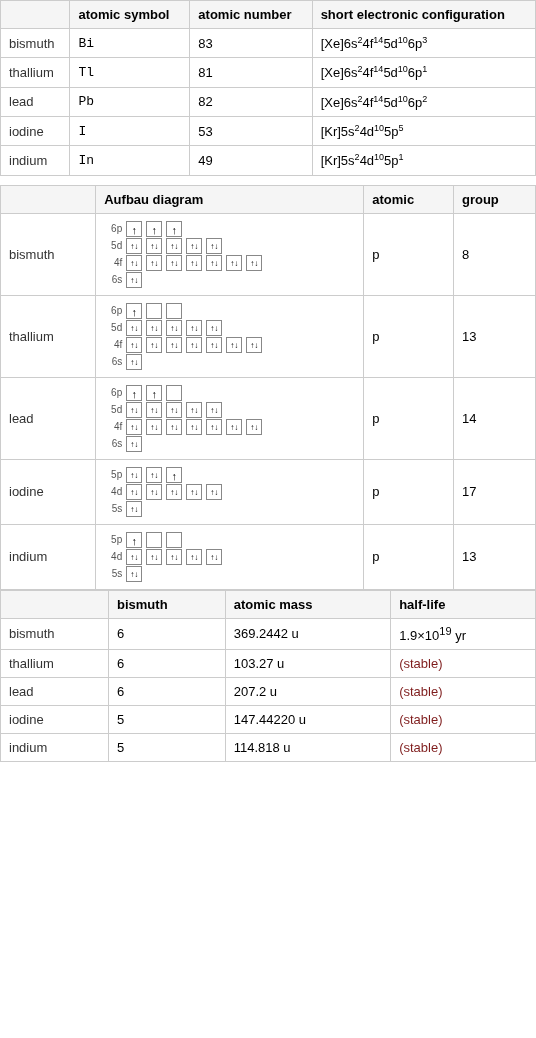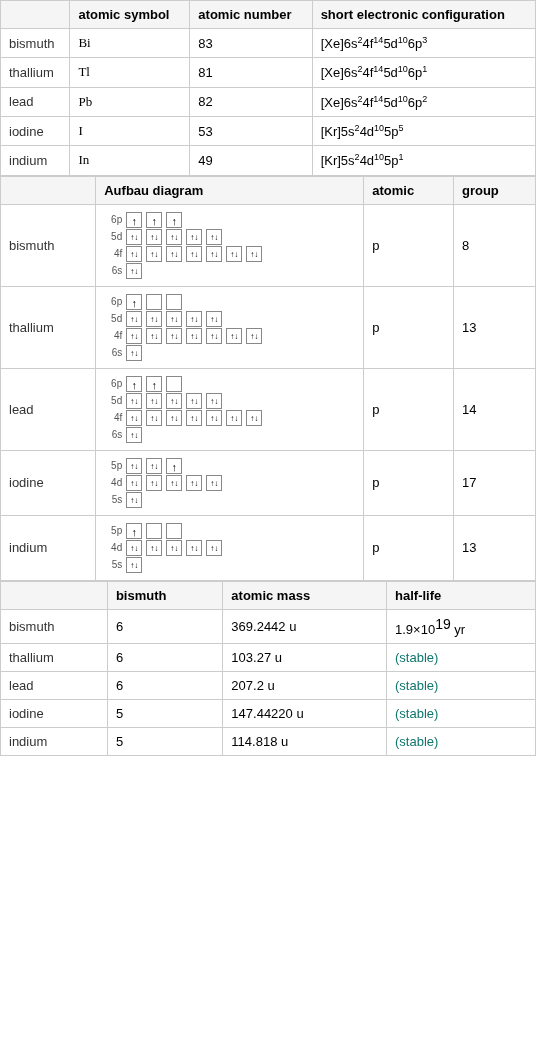--- a/index.html
+++ b/index.html
@@ -20,21 +20,21 @@
     }
     th {
       background: #f5f5f5;
       font-weight: bold;
       text-align: left;
     }
     .element-name {
       color: #333;
     }
     .mono {
-      font-family: Liberation Serif, serif;
+      font-family: Liberation Mono, monospace;
       margin-top: 48px;
     }
     .aufbau-cell {
       font-size: 11px;
       line-height: 1.6;
     }
     .orbital-row {
       display: flex;
       align-items: center;
       margin: 1px 0;
@@ -43,22 +43,22 @@
       width: 18px;
       font-size: 10px;
       color: #555;
       text-align: right;
       margin-right: 3px;
     }
     .orbital-boxes {
       display: flex;
       gap: 2px;
     }
-    sup { font-size: 14px; }
-    .half-life-stable { color: #0f766e; }
+    sup { font-size: 11px; }
+    .half-life-stable { color: #7f1d1d; }
     
     .econfig sup {
       font-size: 9px;
       vertical-align: super;
     }
     .box-empty { display: inline-block; width: 16px; height: 16px; border: 1px solid #888; margin: 0 1px; vertical-align: middle; }
     .box-up { display: inline-block; width: 16px; height: 16px; border: 1px solid #888; text-align: center; line-height: 16px; font-size: 11px; margin: 0 1px; vertical-align: middle; }
   </style>
 </head>
 <body>
@@ -114,21 +114,21 @@
       <td class="element-name">indium</td>
       <td class="mono">In</td>
       <td>49</td>
       <td class="econfig">
         [Kr]5s<sup>2</sup>4d<sup>10</sup>5p<sup>1</sup>
       </td>
     </tr>
   </tbody>
 </table>
 
-<table style="margin-top:0;border-radius:13px;">
+<table style="margin-top:9px;border-radius:13px;">
   <thead>
     <tr>
       <th></th>
       <th>Aufbau diagram</th>
       <th>atomic</th>
       <th>group</th>
     </tr>
   </thead>
   <tbody>
 

